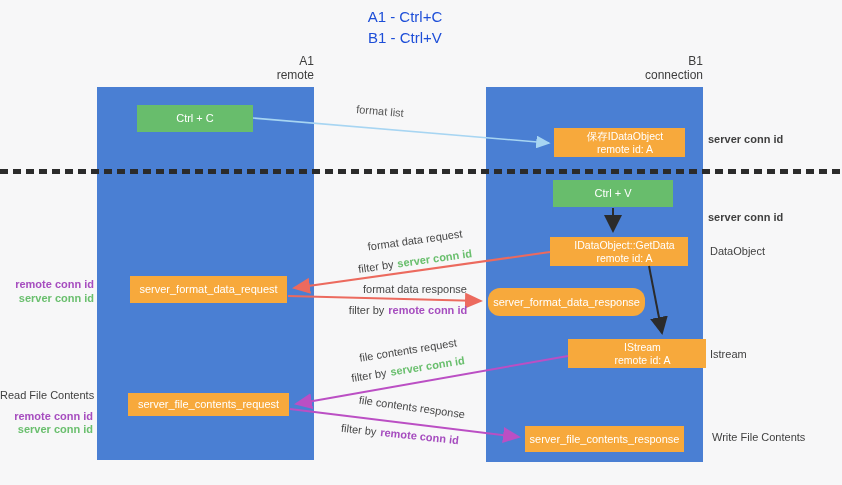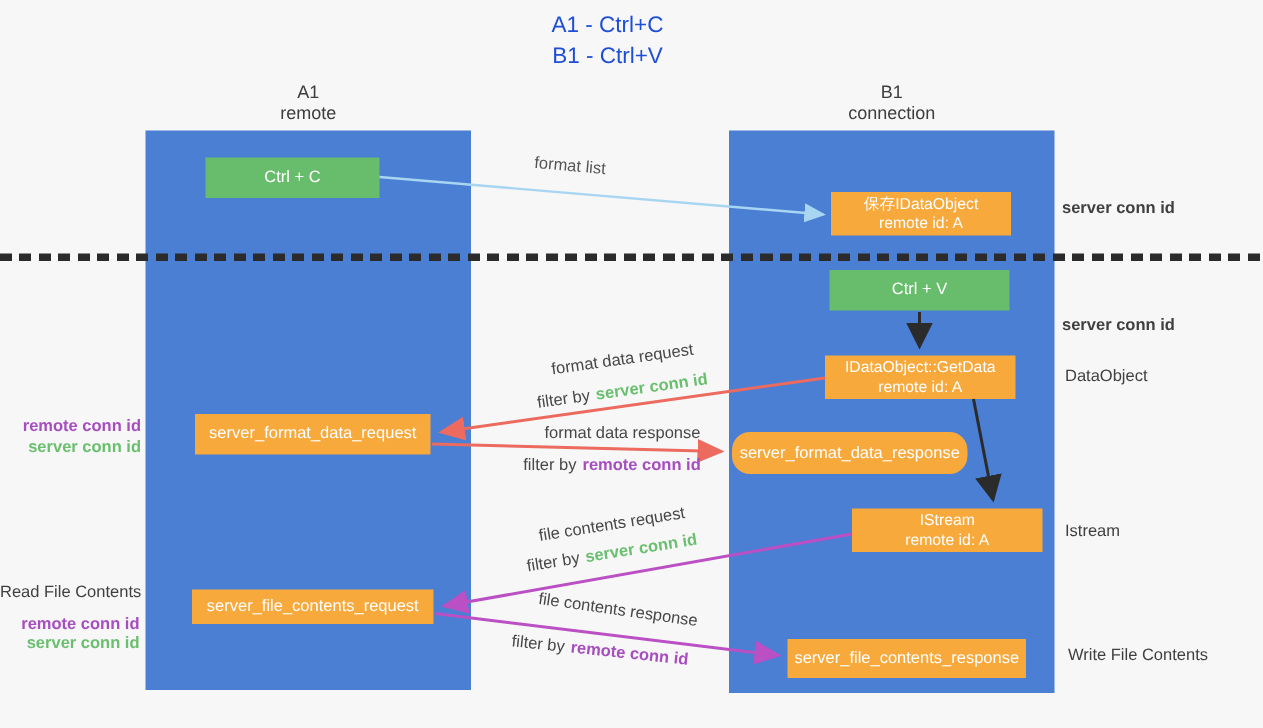--- a/index.html
+++ b/index.html
@@ -1,34 +1,34 @@
 <!DOCTYPE html>
 <html><head>
 <meta charset="utf-8">
 <style>
   html,body{margin:0;padding:0;background:#f7f7f8;font-family:"Liberation Sans",sans-serif;}
   .stage{position:relative;width:842px;height:485px;background:#f7f7f8;overflow:hidden;}
 
   .title{position:absolute;left:200px;top:6px;width:410px;text-align:center;
          font-size:15px;line-height:21px;color:#1d4ed8;}
 
-  .col-header{position:absolute;width:217px;text-align:center;font-size:12px;
+  .col-header{position:absolute;width:217px;text-align:right;font-size:12px;
               line-height:14px;color:#3d3d3d;}
   .column{position:absolute;width:217px;background:#4a7fd3;}
 
   .dotted{position:absolute;left:0;top:169px;width:842px;height:5px;
           background:repeating-linear-gradient(90deg,#2b2b2b 0 8px,transparent 8px 13px);
           z-index:4;}
 
   .node{position:absolute;display:flex;flex-direction:column;align-items:center;
         justify-content:center;color:#fff;text-align:center;z-index:3;
         font-size:11px;line-height:13px;}
   .node.green{background:#68bd6c;}
   .node.orange{background:#f7a93c;}
-  .node.twoline{font-size:10.5px;}
+  .node.twoline{font-size:10.5px;padding-left:11px;}
 
   svg.arrows{position:absolute;left:0;top:0;z-index:5;pointer-events:none;}
 
   .ann{position:absolute;z-index:6;font-size:11px;color:#474747;text-align:center;white-space:nowrap;}
   .filter-prefix{margin-right:4px;}
   .green-text{color:#6abf6e;font-weight:bold;}
   .purple-text{color:#a64dbf;font-weight:bold;}
   .side-label{position:absolute;z-index:6;font-size:11px;color:#3f3f3f;white-space:nowrap;}
   .side-pair{position:absolute;z-index:6;font-size:11px;line-height:13.5px;text-align:right;white-space:nowrap;}
 </style>

